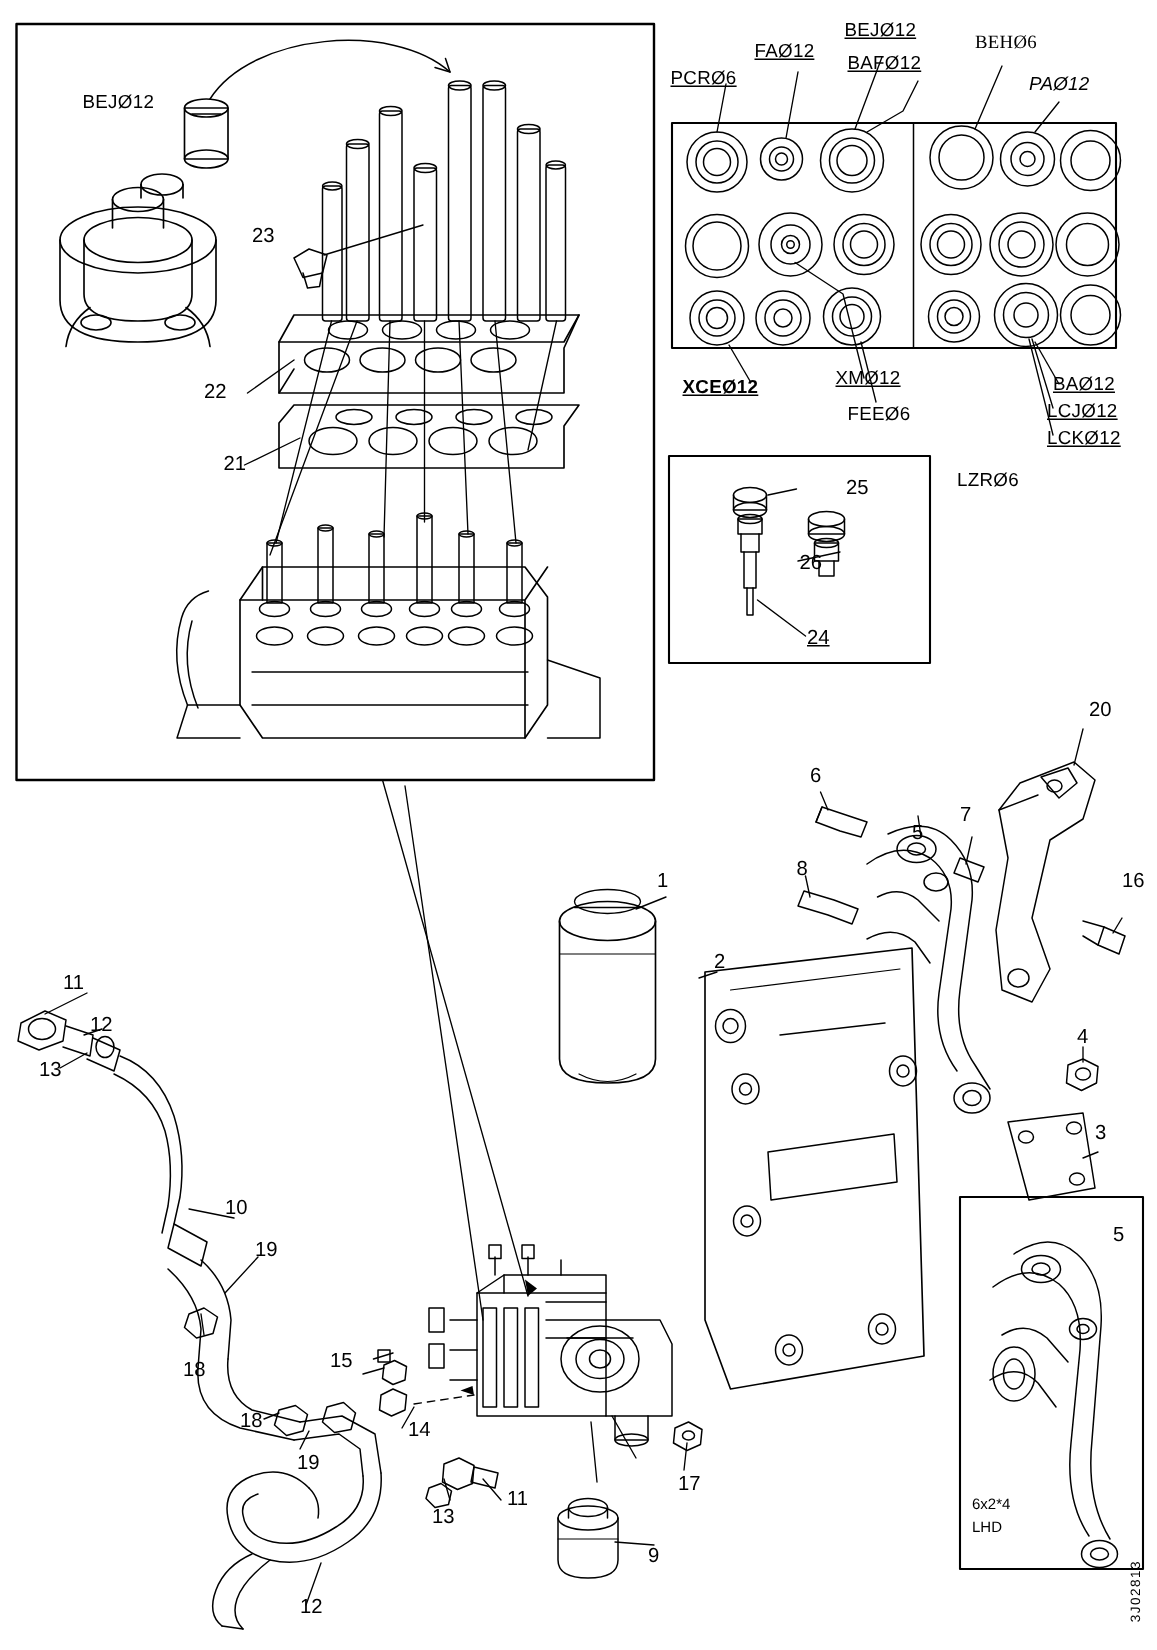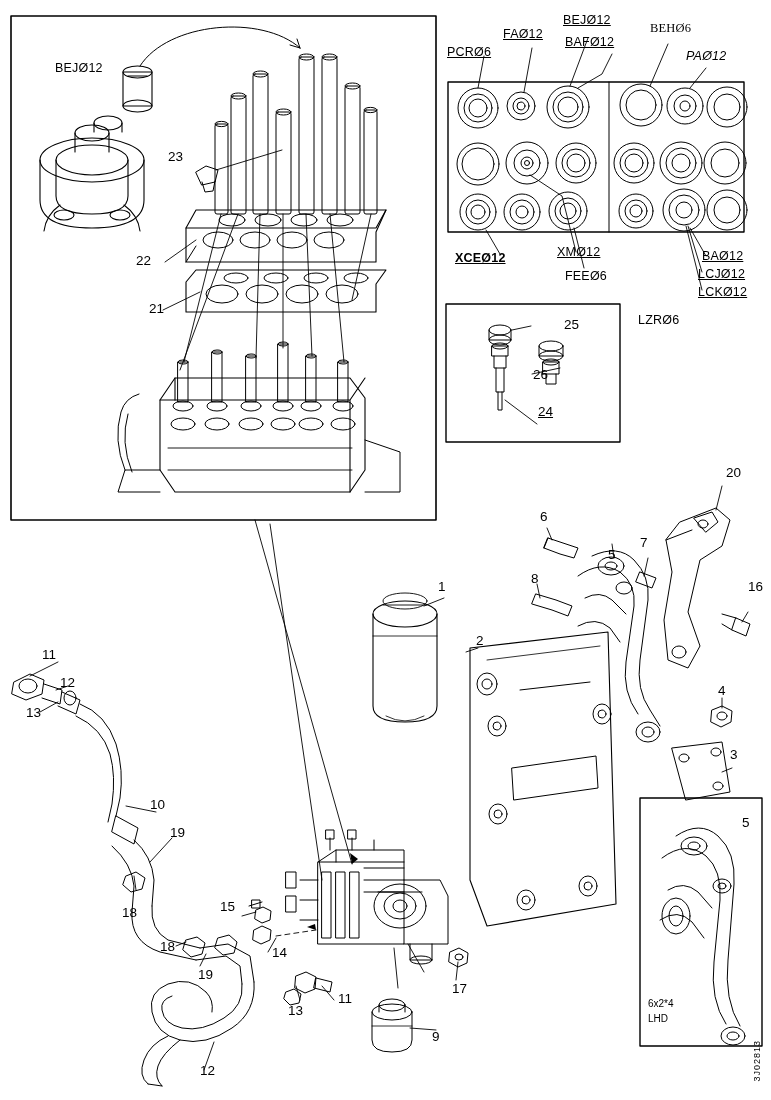--- a/index.html
+++ b/index.html
@@ -528,21 +528,21 @@
   <div class="lbl num" style="left:748px; top:580px;">16</div>
   <div class="lbl num" style="left:452px; top:982px;">17</div>
   <div class="lbl num" style="left:122px; top:906px;">18</div>
   <div class="lbl num" style="left:160px; top:940px;">18</div>
   <div class="lbl num" style="left:170px; top:826px;">19</div>
   <div class="lbl num" style="left:198px; top:968px;">19</div>
   <div class="lbl num" style="left:726px; top:466px;">20</div>
   <div class="lbl num" style="left:149px; top:302px;">21</div>
   <div class="lbl num" style="left:136px; top:254px;">22</div>
   <div class="lbl num" style="left:168px; top:150px;">23</div>
-  <div class="lbl num" style="left:538px; top:405px;text-decoration:underline;">24</div>
+  <div class="lbl num" style="left:538px; top:418px;text-decoration:underline;">24</div>
   <div class="lbl num" style="left:532px; top:318px;margin-left:32px;">25</div>
   <div class="lbl num" style="left:533px; top:368px;">26</div>
 
   <div class="boxlabel" style="left:648px; top:996px;">6x2*4
 LHD</div>
 
   <div class="vertical-code" style="left:752px; top:1040px;">3J02813</div>
 
 </div>
 

